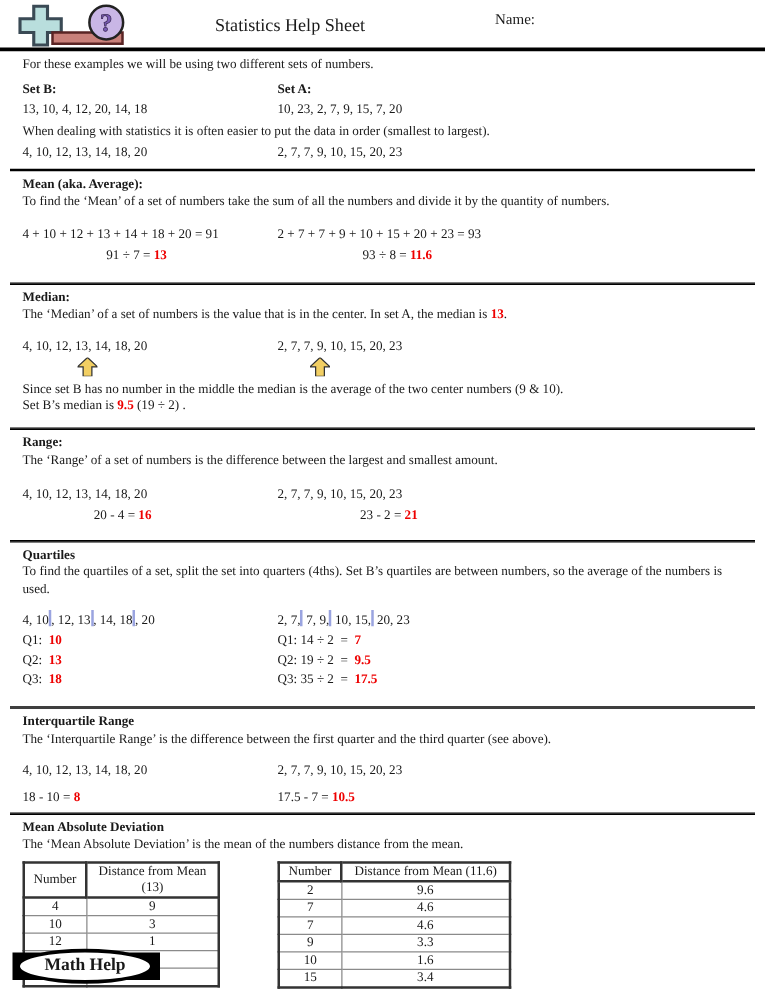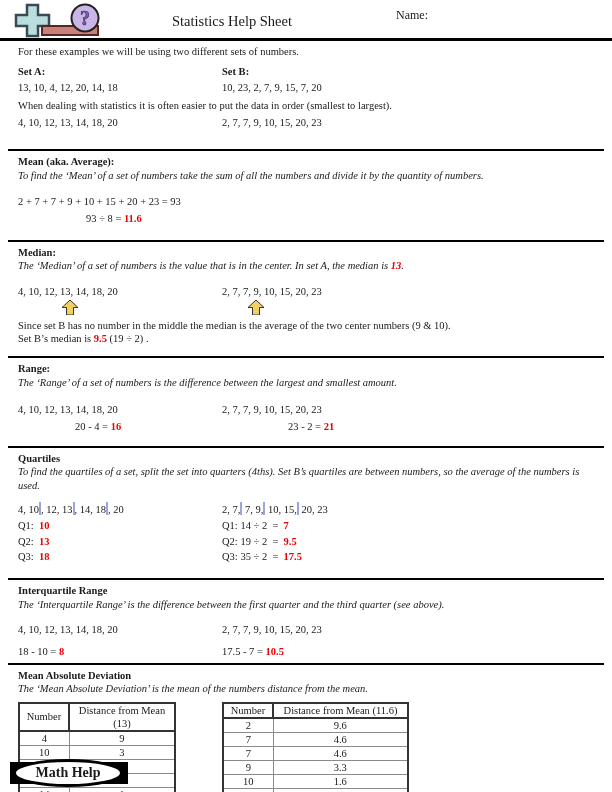--- a/index.html
+++ b/index.html
@@ -18,21 +18,21 @@
     font-size:10.5px;line-height:1.3;overflow:hidden;position:relative;
   }
   .header{position:relative;height:38px;}
   .logo{position:absolute;left:12px;top:3px;}
   .page-title{position:absolute;left:172px;top:12px;font-size:14.5px;}
   .name-label{position:absolute;left:396px;top:8px;font-size:12px;}
   .header-rule{border:0;border-top:3px solid #000;margin:0;}
   .divider{margin:0 8px;height:2px;border-top:1px solid #000;border-bottom:1px solid #000;}
   section{padding:4px 10px 8px 18px;}
   .heading{font-weight:bold;}
-  .desc{margin:0 0 2px 0;font-style:italic;}
+  .desc{margin:0 0 2px 0;}
   .row2{display:grid;grid-template-columns:204px auto;align-items:start;}
   .numline{white-space:pre;margin-top:6px;}
   .eqline{white-space:pre;margin-top:3px;}
   .red{color:var(--red);font-weight:bold;}
   .indent-a1{margin-left:67px;}
   .indent-b1{margin-left:68px;}
   .indent-a2{margin-left:57px;}
   .indent-b2{margin-left:66px;}
   .arrow-row{height:16px;margin-top:1px;}
   .arrow-a{margin-left:44px;}
@@ -60,43 +60,47 @@
       <rect x="30" y="23" width="56" height="9" fill="var(--minus-fill)" stroke="#5a2424" stroke-width="2"></rect>
       <circle cx="73" cy="15" r="13.5" fill="var(--circle-fill)" stroke="#222" stroke-width="2"></circle>
       <text x="73" y="22" text-anchor="middle" font-family="Liberation Serif, serif" font-size="20" font-weight="bold" fill="#7a5bb5" stroke="#3a2a55" stroke-width="0.6">?</text>
     </svg>
   </div>
   <div class="page-title">Statistics Help Sheet</div>
   <div class="name-label">Name:</div>
 </div>
 <hr class="header-rule">
 
-<section style="padding-bottom:20px;">
+<section style="padding-bottom:6px;">
   <div>For these examples we will be using two different sets of numbers.</div>
   <div class="row2" style="margin-top:6px;">
+    <div class="heading">Set B:</div>
     <div class="heading">Set A:</div>
-    <div class="heading">Set B:</div>
   </div>
   <div class="row2" style="margin-top:3px;">
     <div>13, 10, 4, 12, 20, 14, 18</div>
     <div>10, 23, 2, 7, 9, 15, 7, 20</div>
   </div>
   <div style="margin-top:4px;">When dealing with statistics it is often easier to put the data in order (smallest to largest).</div>
   <div class="row2" style="margin-top:3px;">
     <div>4, 10, 12, 13, 14, 18, 20</div>
     <div>2, 7, 7, 9, 10, 15, 20, 23</div>
   </div>
 </section>
 
 <div class="divider"></div>
 
 <section style="padding-bottom:14px;">
   <div class="heading">Mean (aka. Average):</div>
   <div class="desc">To find the ‘Mean’ of a set of numbers take the sum of all the numbers and divide it by the quantity of numbers.</div>
   <div class="row2" style="margin-top:10px;">
+    <div>
+      <div class="eqline">4 + 10 + 12 + 13 + 14 + 18 + 20 = 91</div>
+      <div class="eqline indent-a1"><span>91 ÷ 7 = </span><span class="red">13</span></div>
+    </div>
     <div>
       <div class="eqline">2 + 7 + 7 + 9 + 10 + 15 + 20 + 23 = 93</div>
       <div class="eqline indent-b1"><span>93 ÷ 8 = </span><span class="red">11.6</span></div>
     </div>
   </div>
 </section>
 
 <div class="divider"></div>
 
 <section style="padding-bottom:10px;">

